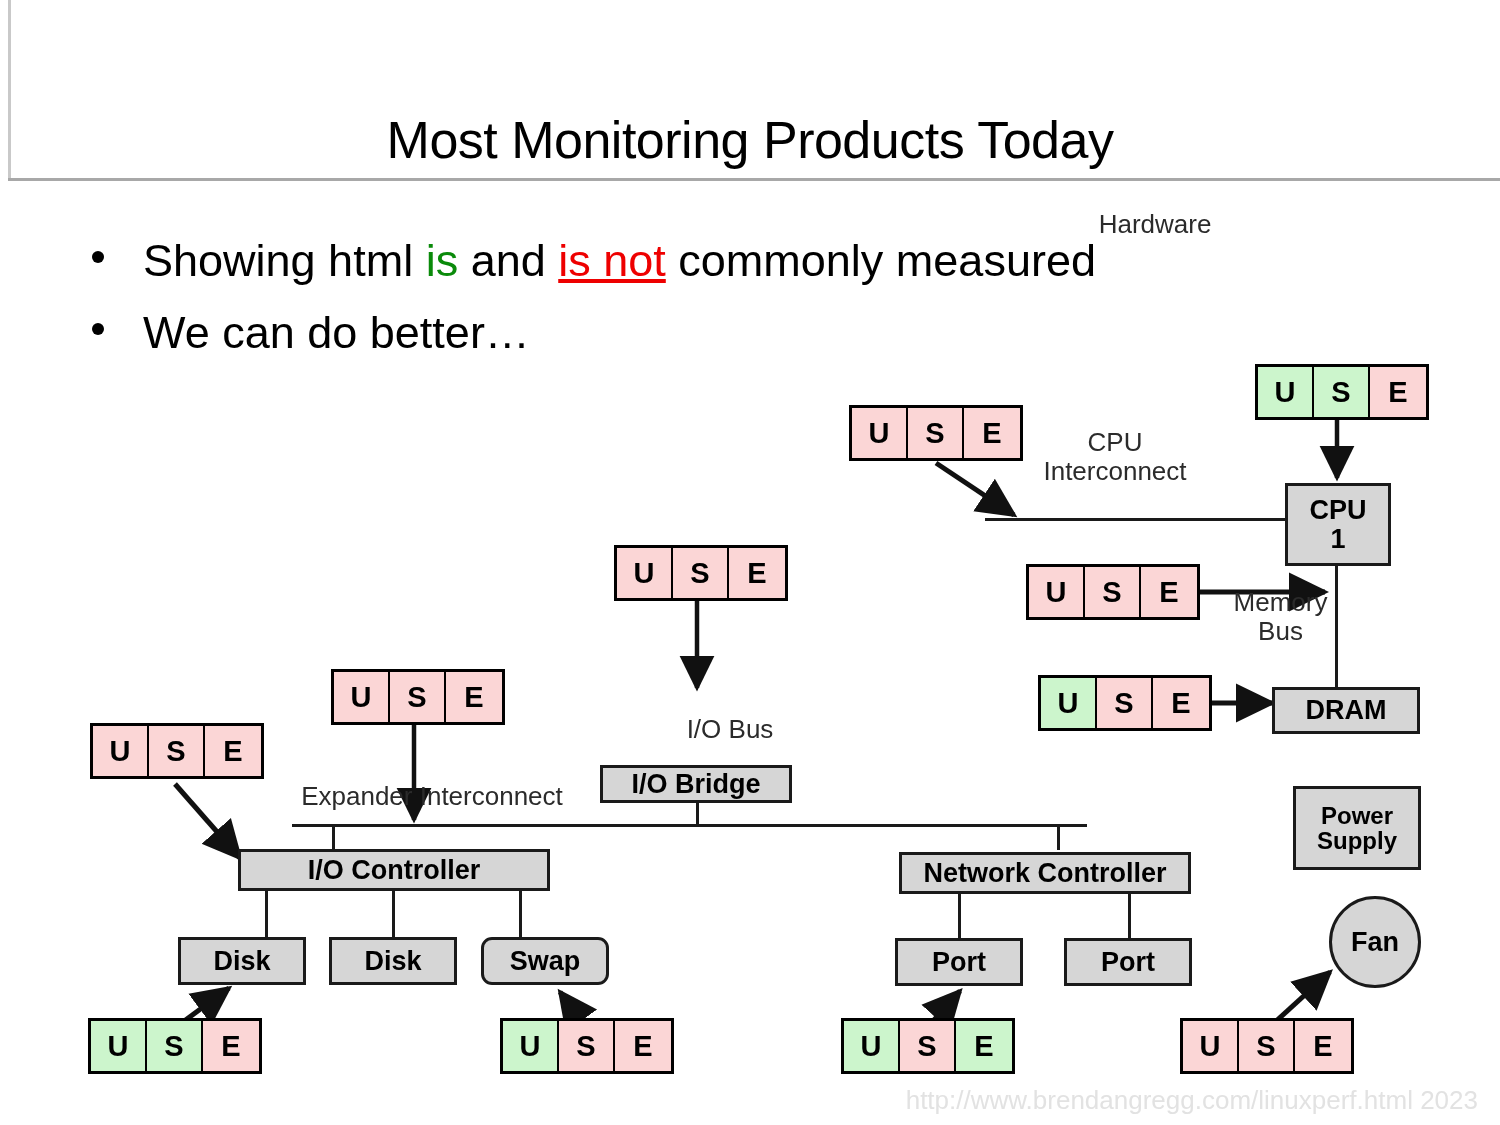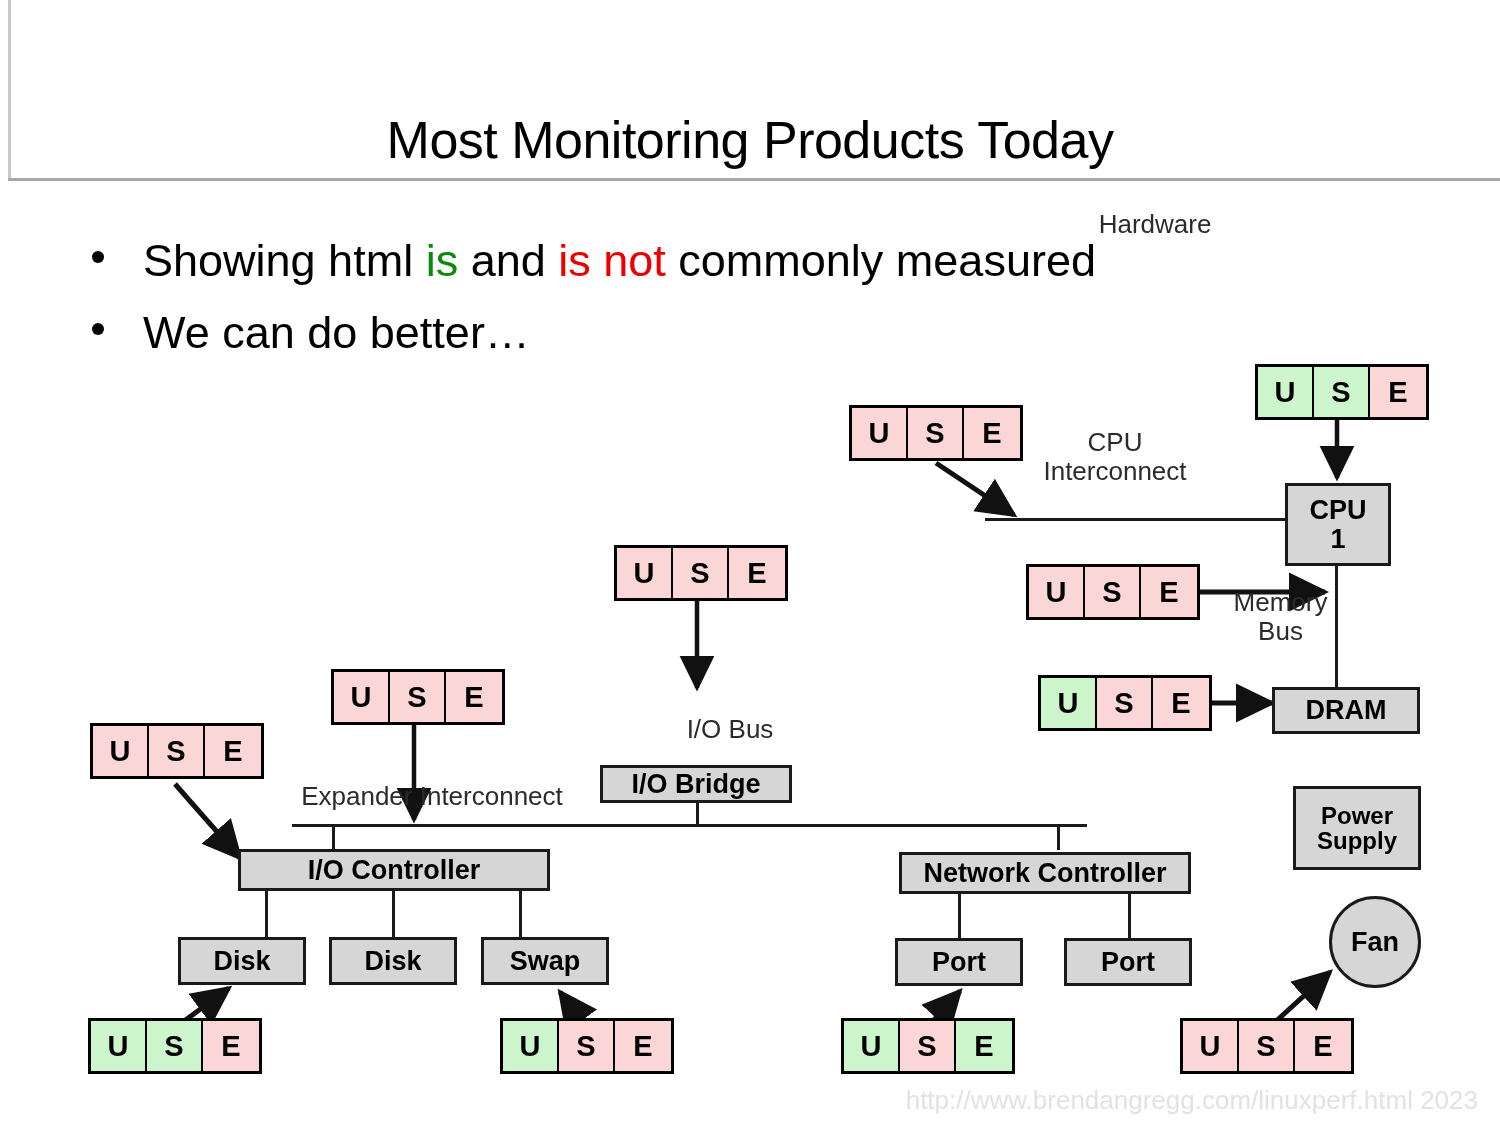--- a/index.html
+++ b/index.html
@@ -45,21 +45,21 @@
     margin-bottom:27px;
     padding-left:65px;
     white-space:nowrap;
   }
   .bullet .dot{
     position:absolute;left:14px;top:0.28em;
     width:12px;height:12px;border-radius:50%;
     background:#000;
   }
   .g{color:#0a8a0a;}
-  .r{color:#ee0000;}
+  .r{color:#ee0000;text-decoration:underline;}
 
   
   .gbox{
     position:absolute;
     background:#d6d6d6;
     border:3px solid #1a1a1a;
     display:flex;align-items:center;justify-content:center;
     font-size:25px;font-weight:bold;color:#000;
     text-align:center;line-height:1.05;
     box-sizing:border-box;
@@ -218,21 +218,21 @@
   </div>
 
   <div class="gbox" style="left:178px;top:937px;width:128px;height:48px;font-size:27px;">
     <span>Disk</span>
   </div>
 
   <div class="gbox" style="left:329px;top:937px;width:128px;height:48px;font-size:27px;">
     <span>Disk</span>
   </div>
 
-  <div class="gbox" style="left:481px;top:937px;width:128px;height:48px;font-size:27px;">
+  <div class="gbox" style="left:481px;top:937px;width:128px;height:48px;font-size:27px;border-radius:11px;">
     <span>Swap</span>
   </div>
 
   <div class="gbox" style="left:895px;top:938px;width:128px;height:48px;font-size:27px;">
     <span>Port</span>
   </div>
 
   <div class="gbox" style="left:1064px;top:938px;width:128px;height:48px;font-size:27px;">
     <span>Port</span>
   </div>

